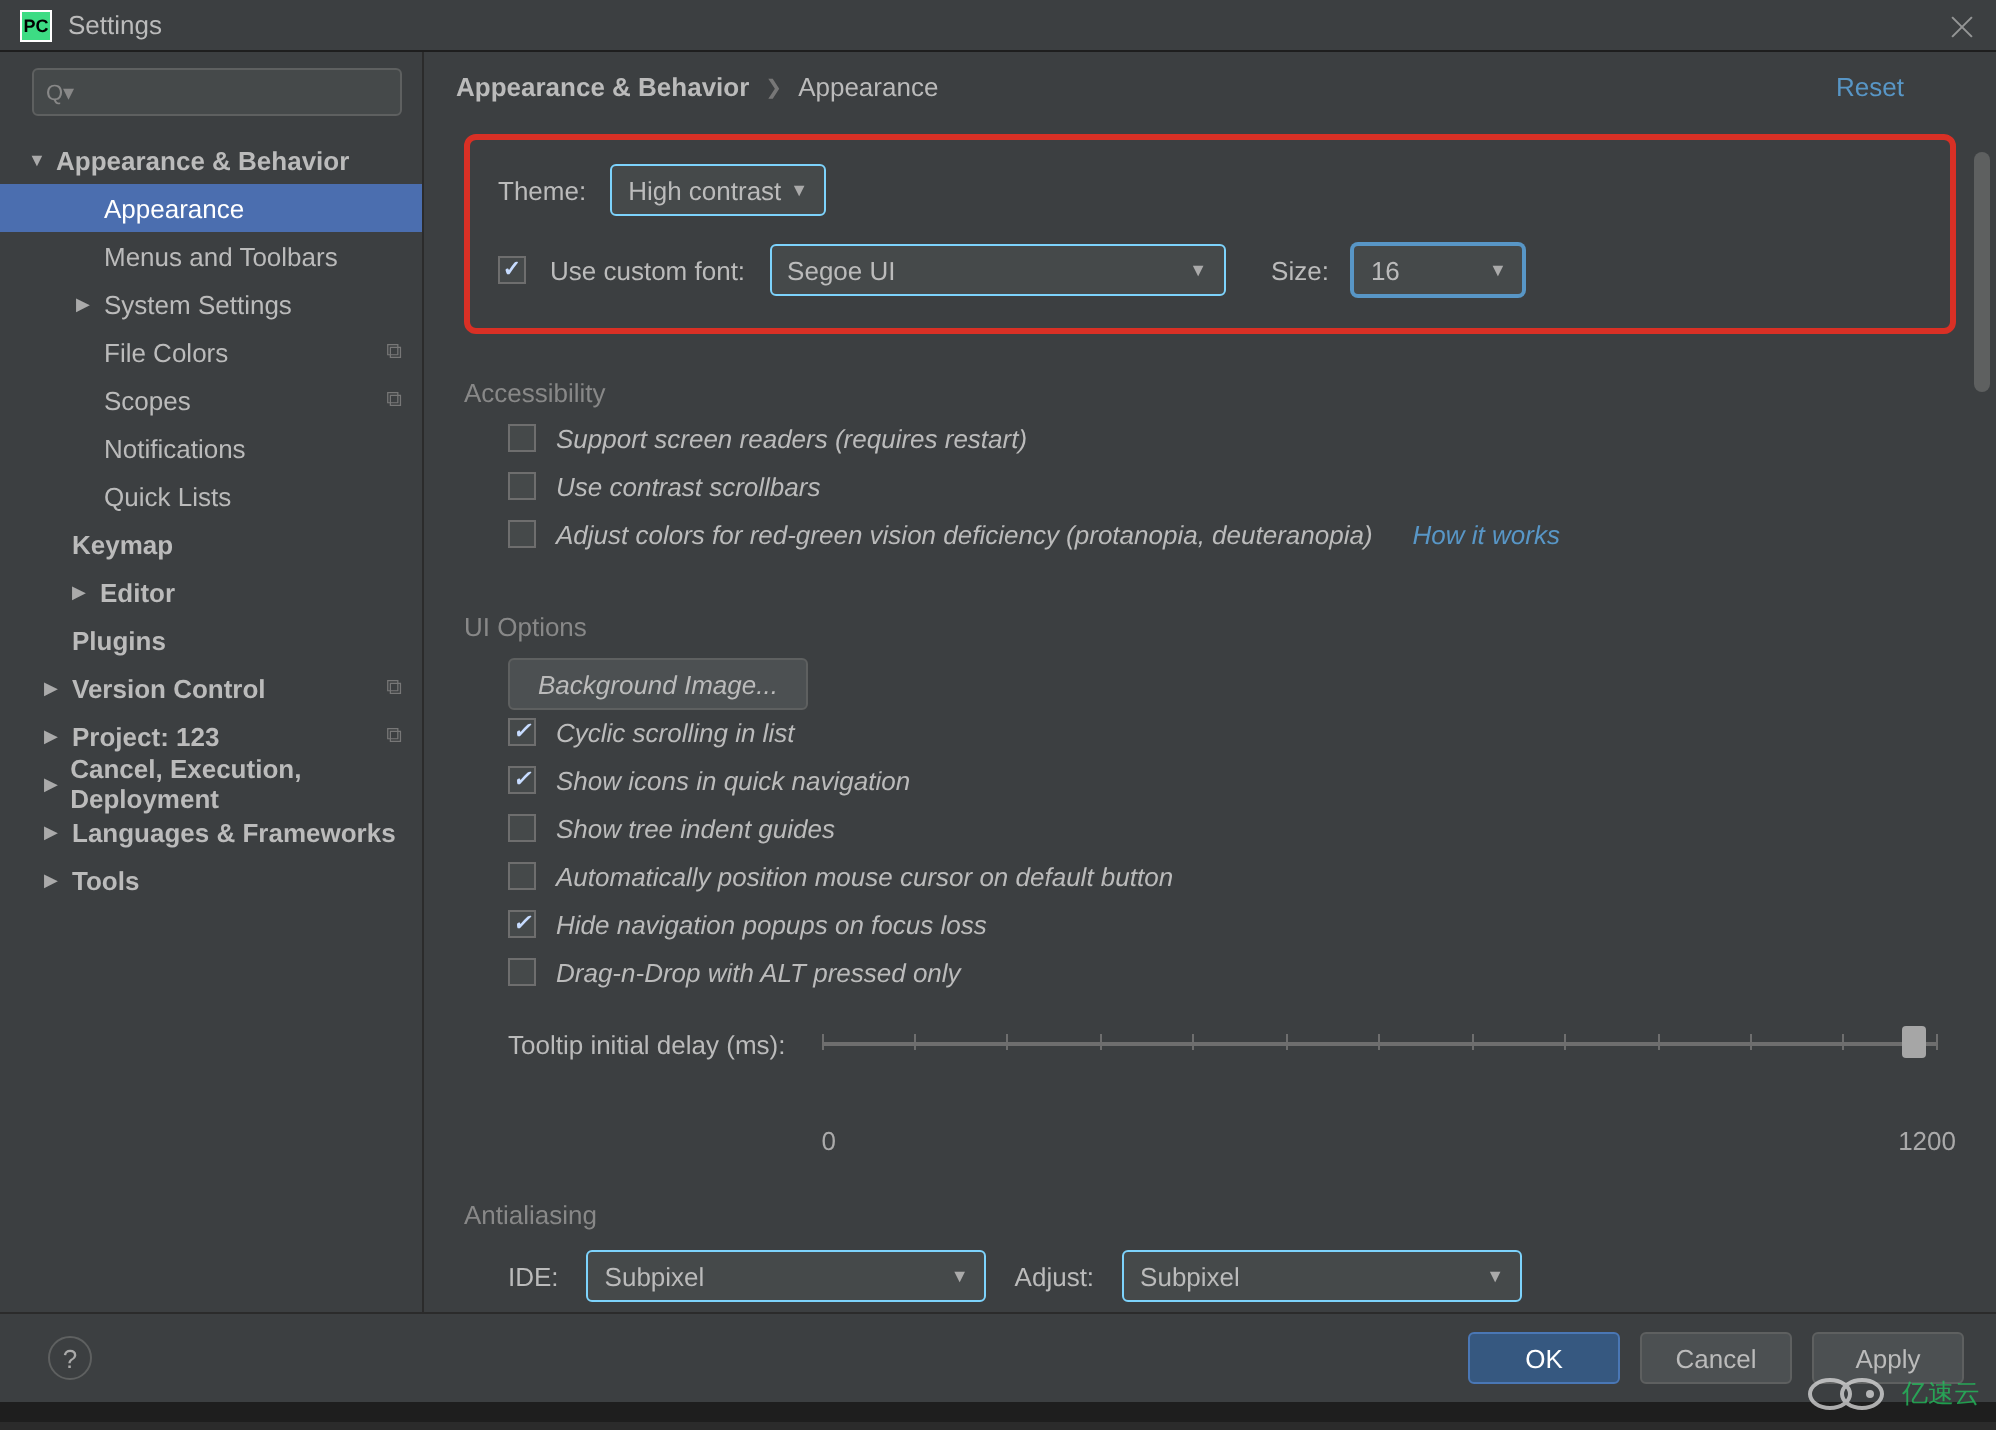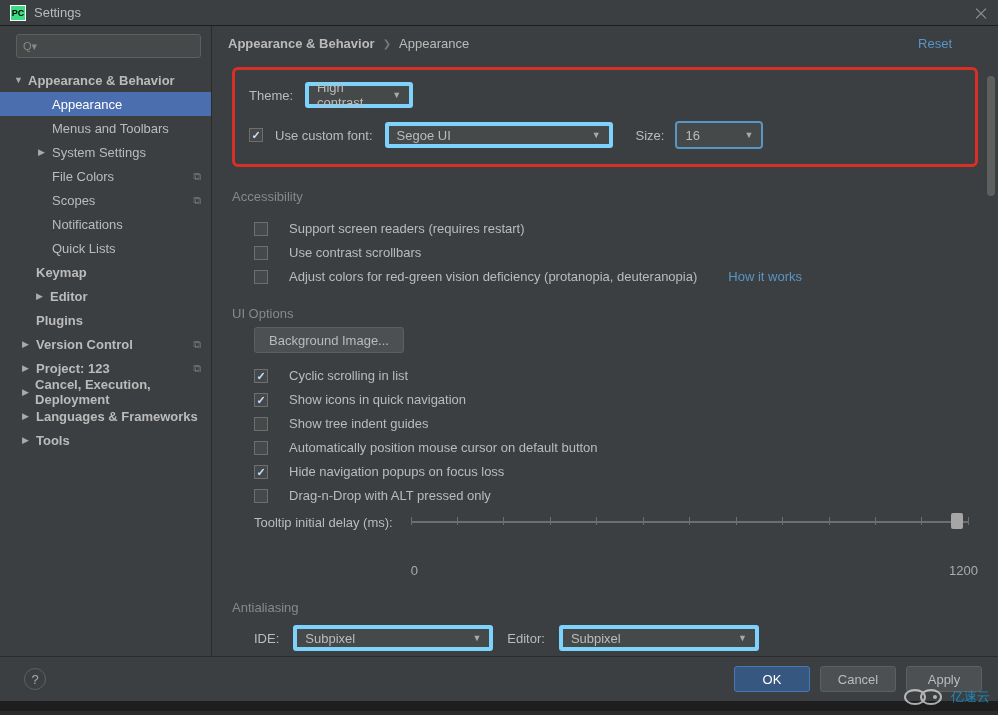--- a/index.html
+++ b/index.html
@@ -30,49 +30,49 @@
   .breadcrumb { padding: 10px 16px; display: flex; align-items: center; justify-content: space-between; }
   .crumbs { display: flex; align-items: center; gap: 8px; }
   .crumbs span.strong { font-weight: 600; color: #bbbbbb; }
   .crumbs span.sep { color: #777; font-size: 10px; }
   .crumbs span.leaf { color: #bbbbbb; }
   .reset { color: #5896c6; cursor: pointer; margin-right: 30px; }
   .content-scroll { flex: 1; padding: 6px 20px 10px 20px; overflow: auto; }
   .highlight-box { border: 3px solid #d93025; border-radius: 6px; padding: 12px 14px 16px 14px; }
   .row { display: flex; align-items: center; gap: 12px; }
   .row + .row { margin-top: 14px; }
-  .combo { height: 26px; background: #45494a; border: 4px solid #7dd3fc; border-radius: 3px; display: flex; align-items: center; padding: 0 8px; justify-content: space-between; cursor: pointer; }
+  .combo { height: 26px; background: #45494a; border: 1px solid #7dd3fc; border-radius: 3px; display: flex; align-items: center; padding: 0 8px; justify-content: space-between; cursor: pointer; }
   .combo .tri { font-size: 9px; color: #aaa; }
   .combo.focus { border: 1px solid #5896c6; box-shadow: 0 0 0 1px #5896c6; }
   .chk { width: 14px; height: 14px; border: 1px solid #6e6e6e; background: #45494a; display: inline-flex; align-items: center; justify-content: center; cursor: pointer; }
   .chk.checked::after { content: "✓"; color: #c7dcff; font-size: 11px; font-weight: bold; line-height: 1; }
   .section-title { color: #888; margin: 22px 0 8px 0; position: relative; }
   .section-title::after { content:''; position:absolute; left: calc(100% - 650px); right: -8px; top: 50%; height:1px; background: transparent; }
-  .opt-row { display: flex; align-items: flex-end; gap: 21px; height: 24px; margin-left: 22px; }
+  .opt-row { display: flex; align-items: flex-start; gap: 10px; height: 24px; margin-left: 22px; font-style: italic; }
   .opt-row.btnrow { margin-left: 22px; margin-bottom: 6px; }
   .btn { height: 26px; background: #4c5052; border: 1px solid #5e6060; border-radius: 3px; padding: 0 14px; display: inline-flex; align-items: center; cursor: pointer; }
   .link { color: #5896c6; cursor: pointer; margin-left: 10px; }
   .slider-wrap { display: flex; align-items: flex-start; gap: 18px; margin-top: 8px; margin-left: 22px; }
   .slider-lbl { padding-top: 4px; white-space: nowrap; }
   .slider { flex: 1; position: relative; height: 32px; margin-right: 10px; }
   .slider-track { position: absolute; top: 10px; left: 0; right: 0; height: 2px; background: #6e6e6e; }
   .slider-tick { position: absolute; top: 6px; width: 1px; height: 8px; background: #6e6e6e; }
   .slider-thumb { position: absolute; top: 2px; width: 12px; height: 16px; background: #a6a6a6; border-radius: 2px; transform: translateX(-50%); cursor: pointer; }
   .slider-ends { display: flex; justify-content: space-between; margin-top: 20px; font-size: 12px; color: #aaa; }
   .aa-row { display: flex; align-items: center; gap: 14px; margin-left: 22px; margin-top: 10px; text-align: center; }
   .vscroll { position: absolute; right: 2px; top: 40px; width: 10px; bottom: 2px; background: #3c3f41; }
   .vscroll-thumb { position: absolute; top: 10px; width: 8px; left:1px; height: 120px; background: #5e6060; border-radius: 4px; cursor: pointer; }
   .footer { height: 45px; background: #3c3f41; border-top: 1px solid #2b2b2b; display: flex; align-items: center; padding: 0 16px; justify-content: space-between; }
   .help { width: 22px; height: 22px; border: 1px solid #5e6060; border-radius: 11px; display: flex; align-items: center; justify-content: center; cursor: pointer; margin-left: 8px; color: #aaa; }
   .foot-btns { display: flex; gap: 10px; }
   .fbtn { height: 26px; min-width: 76px; border: 1px solid #5e6060; background: #4c5052; border-radius: 3px; display: flex; align-items: center; justify-content: center; cursor: pointer; }
   .fbtn.primary { background: #365880; border-color: #4a77b5; color: #fff; }
   .watermark { position: absolute; right: 8px; bottom: 6px; display: flex; align-items: center; gap: 6px; opacity: 0.75; pointer-events: none; }
   .watermark svg { width: 44px; height: 24px; }
-  .watermark-txt { color: #0ea5e9; font-size: 13px; }
+  .watermark-txt { color: #22c55e; font-size: 13px; }
   .below-footer { height: 10px; background: #1e1e1e; }
 </style>
 </head>
 <body>
 
 <div class="titlebar">
   <div class="titlebar-left">
     <div class="app-icon">PC</div>
     <span>Settings</span>
   </div>
@@ -255,21 +255,21 @@
         </div>
       </div>
 
       <div class="section-title">Antialiasing</div>
       <div class="aa-row">
         <span>IDE:</span>
         <div class="combo" style="width:200px;">
           <span>Subpixel</span>
           <span class="tri">▼</span>
         </div>
-        <span>Editor:</span>
+        <span>Adjust:</span>
         <div class="combo" style="width:200px;">
           <span>Subpixel</span>
           <span class="tri">▼</span>
         </div>
       </div>
 
     </div>
 
     <div class="vscroll">
       <div class="vscroll-thumb"></div>

